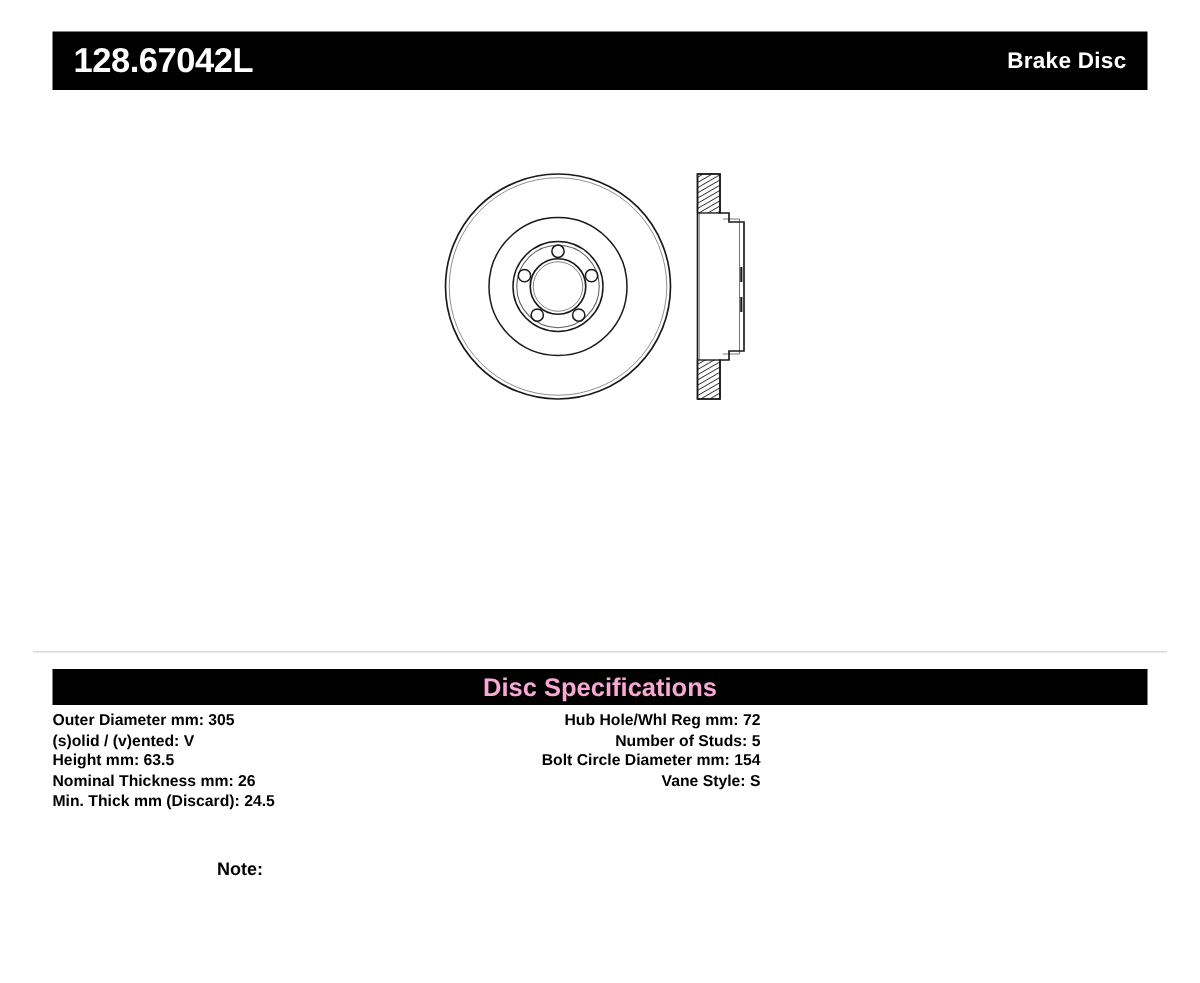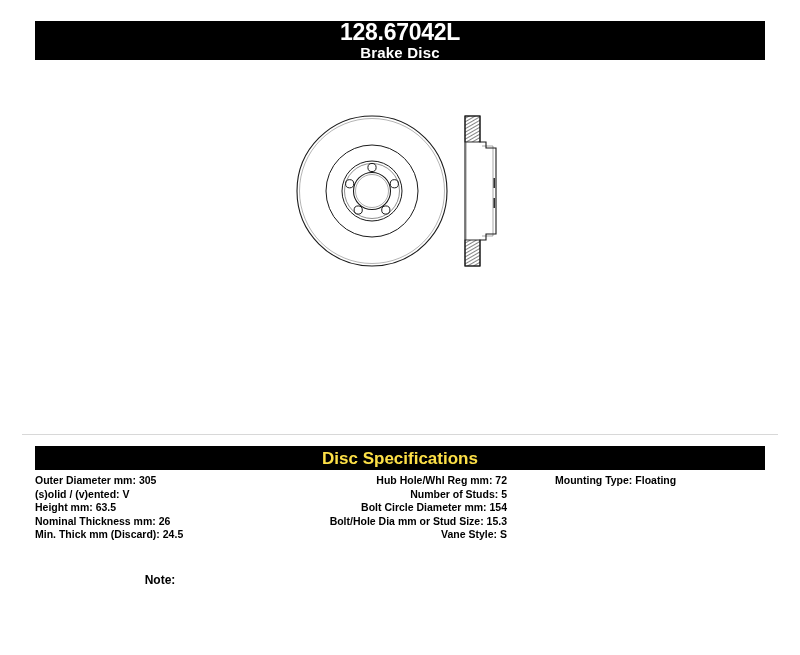--- a/index.html
+++ b/index.html
@@ -23,21 +23,20 @@
     left: 35px;
     top: 21px;
     width: 730px;
     height: 39px;
     background: #000000;
     display: flex;
     align-items: center;
     justify-content: space-between;
     box-sizing: border-box;
     padding: 0 14px;
-    flex-direction: column;
   }
   .part-number {
     color: #ffffff;
     font-size: 23px;
     font-weight: bold;
     letter-spacing: -0.3px;
     line-height: 1;
   }
   .product-type {
     color: #ffffff;
@@ -82,21 +81,21 @@
     left: 35px;
     top: 446px;
     width: 730px;
     height: 24px;
     background: #000000;
     display: flex;
     align-items: center;
     justify-content: center;
   }
   .spec-header-title {
-    color: #fde047;
+    color: #f9a8d4;
     font-size: 17px;
     font-weight: bold;
     line-height: 1;
   }
 
   
   .spec-columns {
     position: absolute;
     left: 35px;
     top: 474px;
@@ -241,34 +240,24 @@
     </div>
     <div class="spec-row">
       <span>Number of Studs: </span>
       <span class="spec-value">5</span>
     </div>
     <div class="spec-row">
       <span>Bolt Circle Diameter mm: </span>
       <span class="spec-value">154</span>
     </div>
     <div class="spec-row">
-      <span>Bolt/Hole Dia mm or Stud Size: </span>
-      <span class="spec-value">15.3</span>
-    </div>
-    <div class="spec-row">
       <span>Vane Style: </span>
       <span class="spec-value">S</span>
     </div>
   </div>
 
-  <div class="spec-col spec-col-right">
-    <div class="spec-row">
-      <span>Mounting Type: </span>
-      <span class="spec-value">Floating</span>
-    </div>
-  </div>
 
 </div>
 
 <div class="note-block">
   <span class="note-label">Note:</span>
   <span class="note-text"></span>
 </div>
 
 </body></html>

